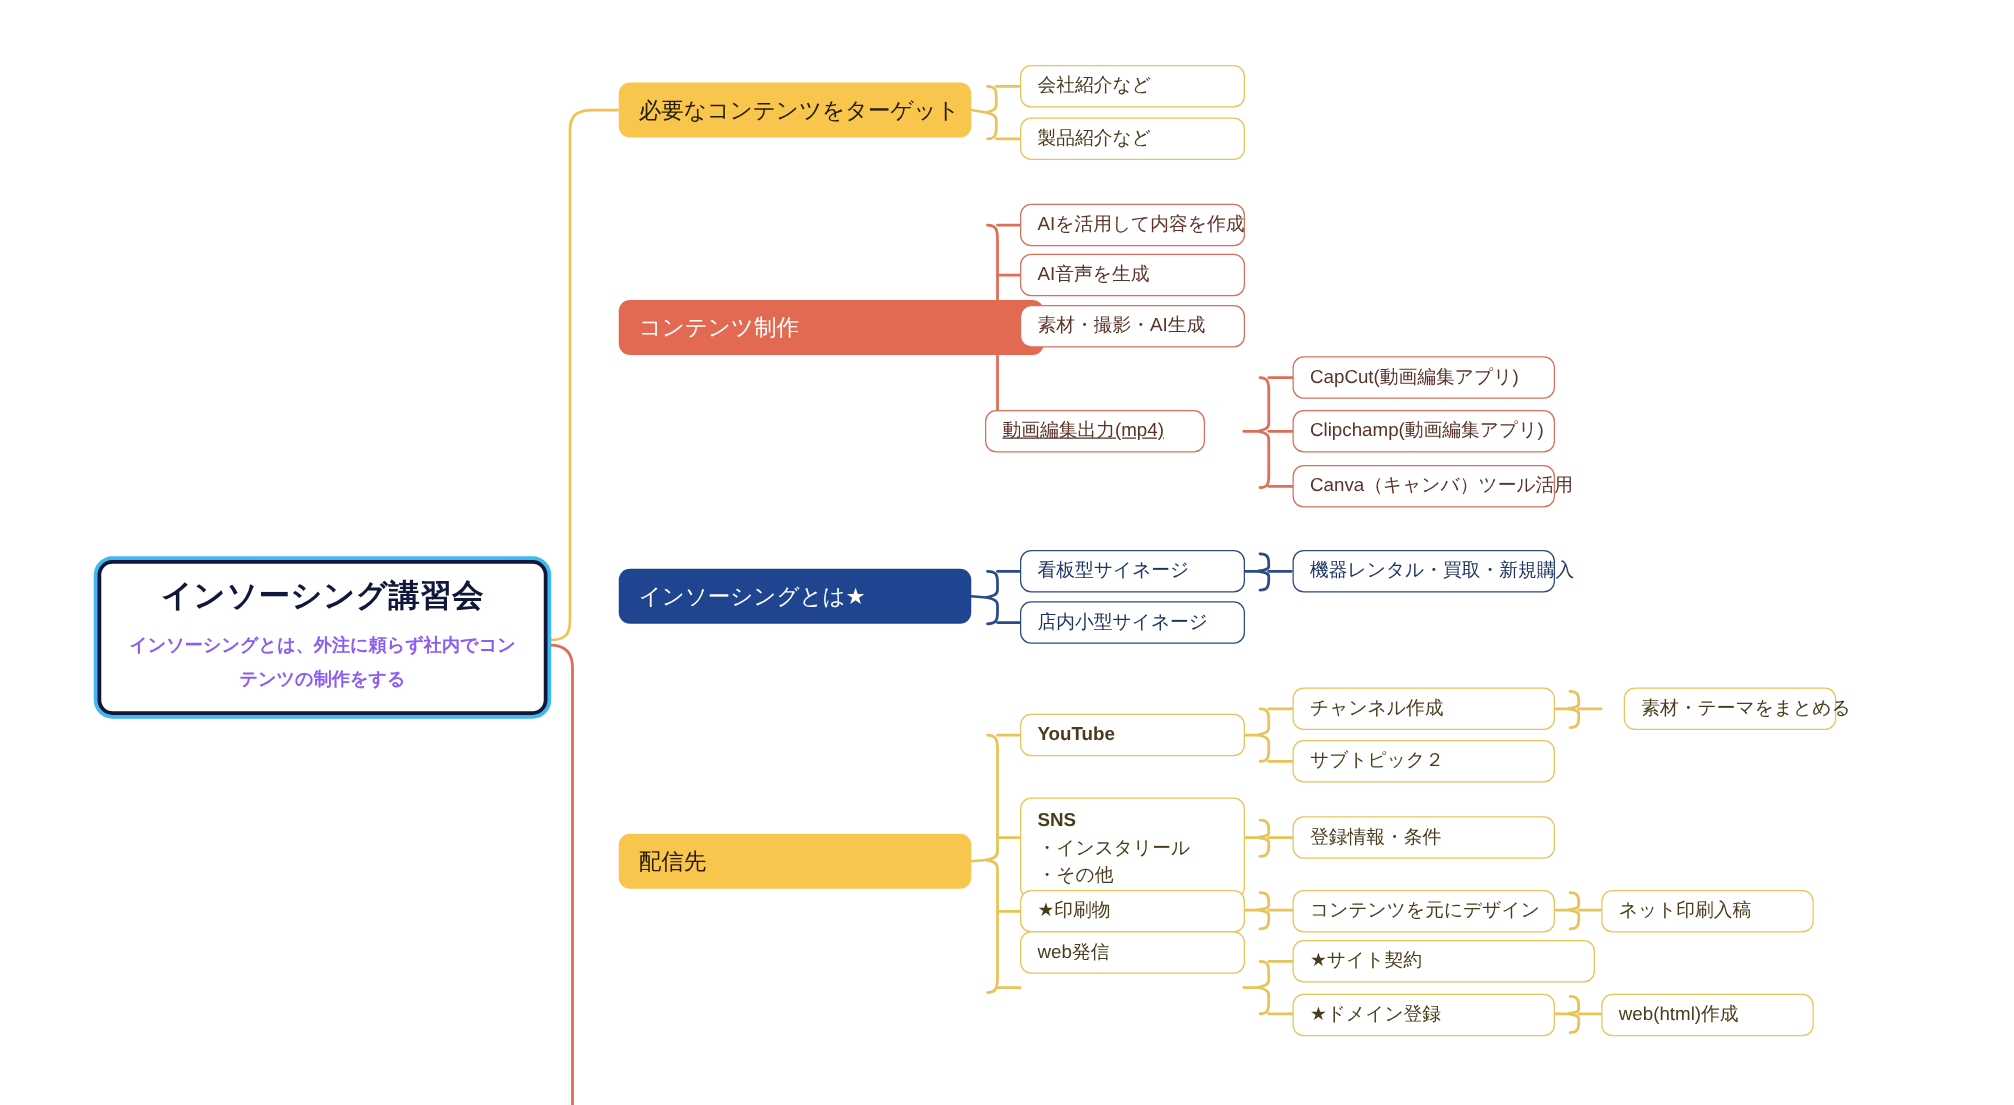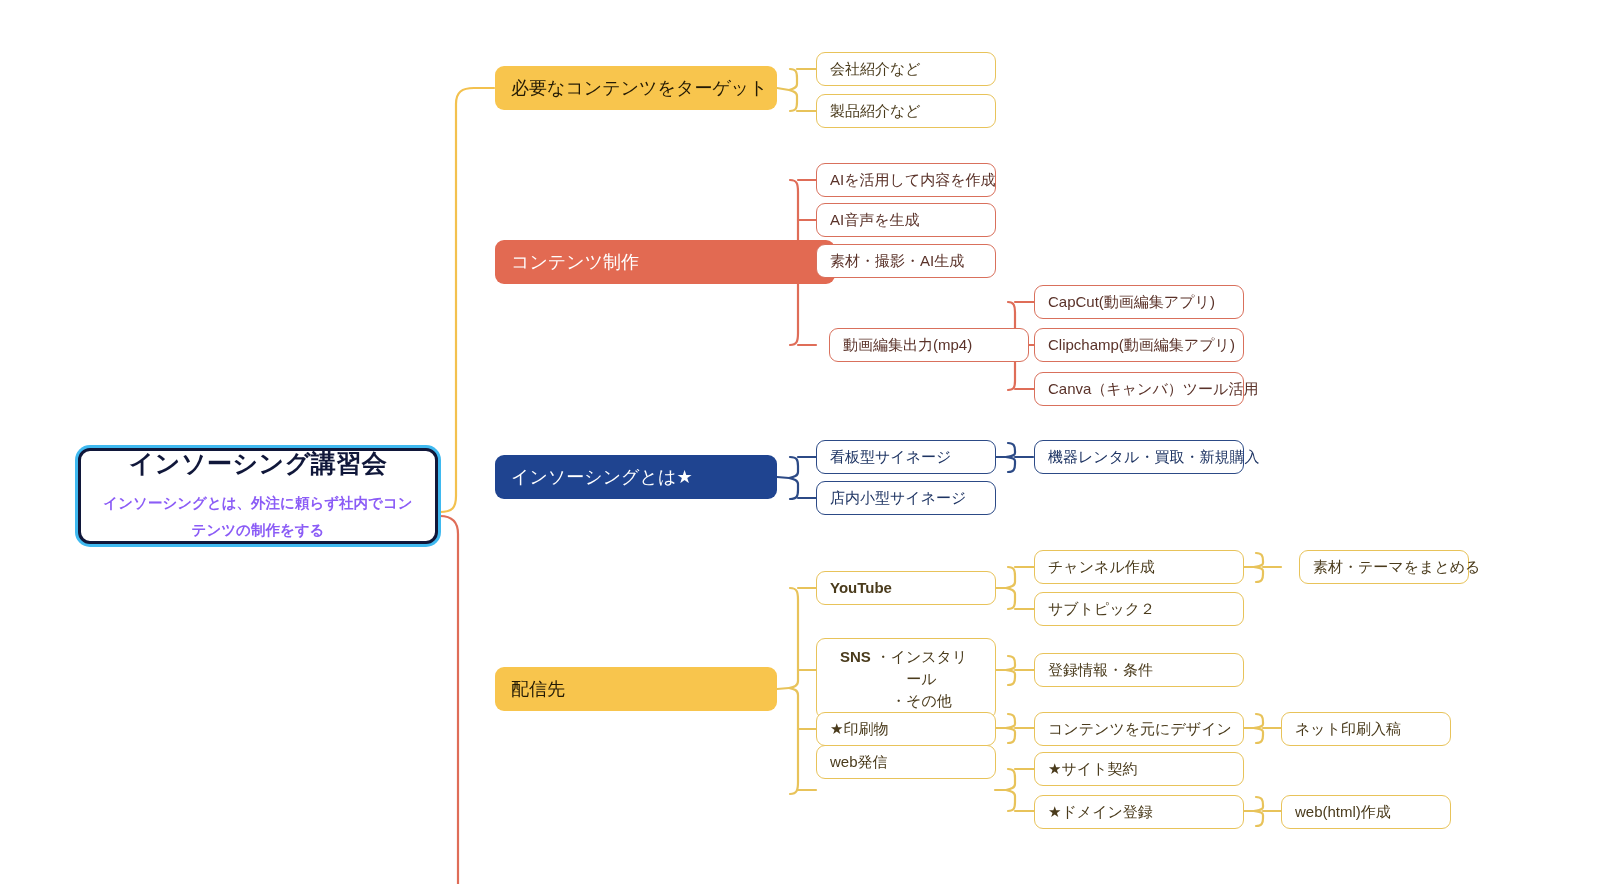--- a/index.html
+++ b/index.html
@@ -78,26 +78,26 @@
     border-radius: 9px;
     padding: 0 13px;
     font-size: 15px;
     color: #4a3b1c;
     height: 34px;
   }
   .leaf.salmon-b { border-color: #d9705c; color: #5a3229; }
   .leaf.navy-b   { border-color: #2c4a86; color: #1e3463; }
   .leaf.tall {
     height: auto;
-    padding: 7px 23px;
+    padding: 7px 13px;
     white-space: pre-line;
     align-items: flex-start;
+    flex-direction: column;
     justify-content: center;
     line-height: 1.45;
-    text-align: center;
   }
   .leaf .bold-head { font-weight: bold; }
 </style>
 </head>
 <body>
 
 <div id="canvas">
 
   <svg id="links" viewBox="0 0 1611 884" xmlns="http://www.w3.org/2000/svg">
     <g fill="none" stroke-width="2.2" stroke-linecap="round">
@@ -166,21 +166,21 @@
       <path stroke="#e8c35a" d="M995,790 L1006,790"></path>
       <path stroke="#e8c35a" d="M1015,769 L1034,769"></path>
       <path stroke="#e8c35a" d="M1015,811 L1034,811"></path>
 
       <path stroke="#e8c35a" d="M1256,797 C1262,797 1263,800 1263,805 L1263,807 C1263,810 1259,810 1254,811 C1259,812 1263,812 1263,815 L1263,818 C1263,823 1262,826 1256,826"></path>
       <path stroke="#e8c35a" d="M1243,811 L1254,811"></path>
       <path stroke="#e8c35a" d="M1263,811 L1281,811"></path>
     </g>
   </svg>
 
-  <div class="node root" style="left:78px; top:448px; width:360px; height:96px;">
+  <div class="node root" style="left:78px; top:448px; width:360px; height:124px;">
     <div class="root-title">インソーシング講習会</div>
     <div class="root-sub">インソーシングとは、外注に頼らず社内でコンテンツの制作をする</div>
   </div>
 
   <div class="node leaf" style="left:816px; top:52px; width:180px;">
     <span>会社紹介など</span>
   </div>
   <div class="node l1 amber" style="left:495px; top:66px; width:282px;">
     <span>必要なコンテンツをターゲット</span>
   </div>
@@ -193,21 +193,21 @@
   </div>
   <div class="node leaf salmon-b" style="left:816px; top:163px; width:180px;">
     <span>AIを活用して内容を作成</span>
   </div>
   <div class="node leaf salmon-b" style="left:816px; top:203px; width:180px;">
     <span>AI音声を生成</span>
   </div>
   <div class="node leaf salmon-b" style="left:816px; top:244px; width:180px;">
     <span>素材・撮影・AI生成</span>
   </div>
-  <div class="node leaf salmon-b" style="left:829px; top:328px; width:200px;">
+  <div class="node leaf salmon-b" style="left:788px; top:328px; width:176px;text-decoration:underline;">
     <span>動画編集出力(mp4)</span>
   </div>
   <div class="node leaf salmon-b" style="left:1034px; top:285px; width:210px;">
     <span>CapCut(動画編集アプリ)</span>
   </div>
   <div class="node leaf salmon-b" style="left:1034px; top:328px; width:210px;">
     <span>Clipchamp(動画編集アプリ)</span>
   </div>
   <div class="node leaf salmon-b" style="left:1034px; top:372px; width:210px;">
     <span>Canva（キャンバ）ツール活用</span>
@@ -258,21 +258,21 @@
   <div class="node leaf" style="left:1034px; top:712px; width:210px;">
     <span>コンテンツを元にデザイン</span>
   </div>
   <div class="node leaf" style="left:1281px; top:712px; width:170px;">
     <span>ネット印刷入稿</span>
   </div>
 
   <div class="node leaf" style="left:816px; top:745px; width:180px;">
     <span>web発信</span>
   </div>
-  <div class="node leaf" style="left:1034px; top:752px; width:210px;">
+  <div class="node leaf" style="left:1034px; top:752px; width:242px;">
     <span>★サイト契約</span>
   </div>
   <div class="node leaf" style="left:1034px; top:795px; width:210px;">
     <span>★ドメイン登録</span>
   </div>
   <div class="node leaf" style="left:1281px; top:795px; width:170px;">
     <span>web(html)作成</span>
   </div>
 
 </div>

